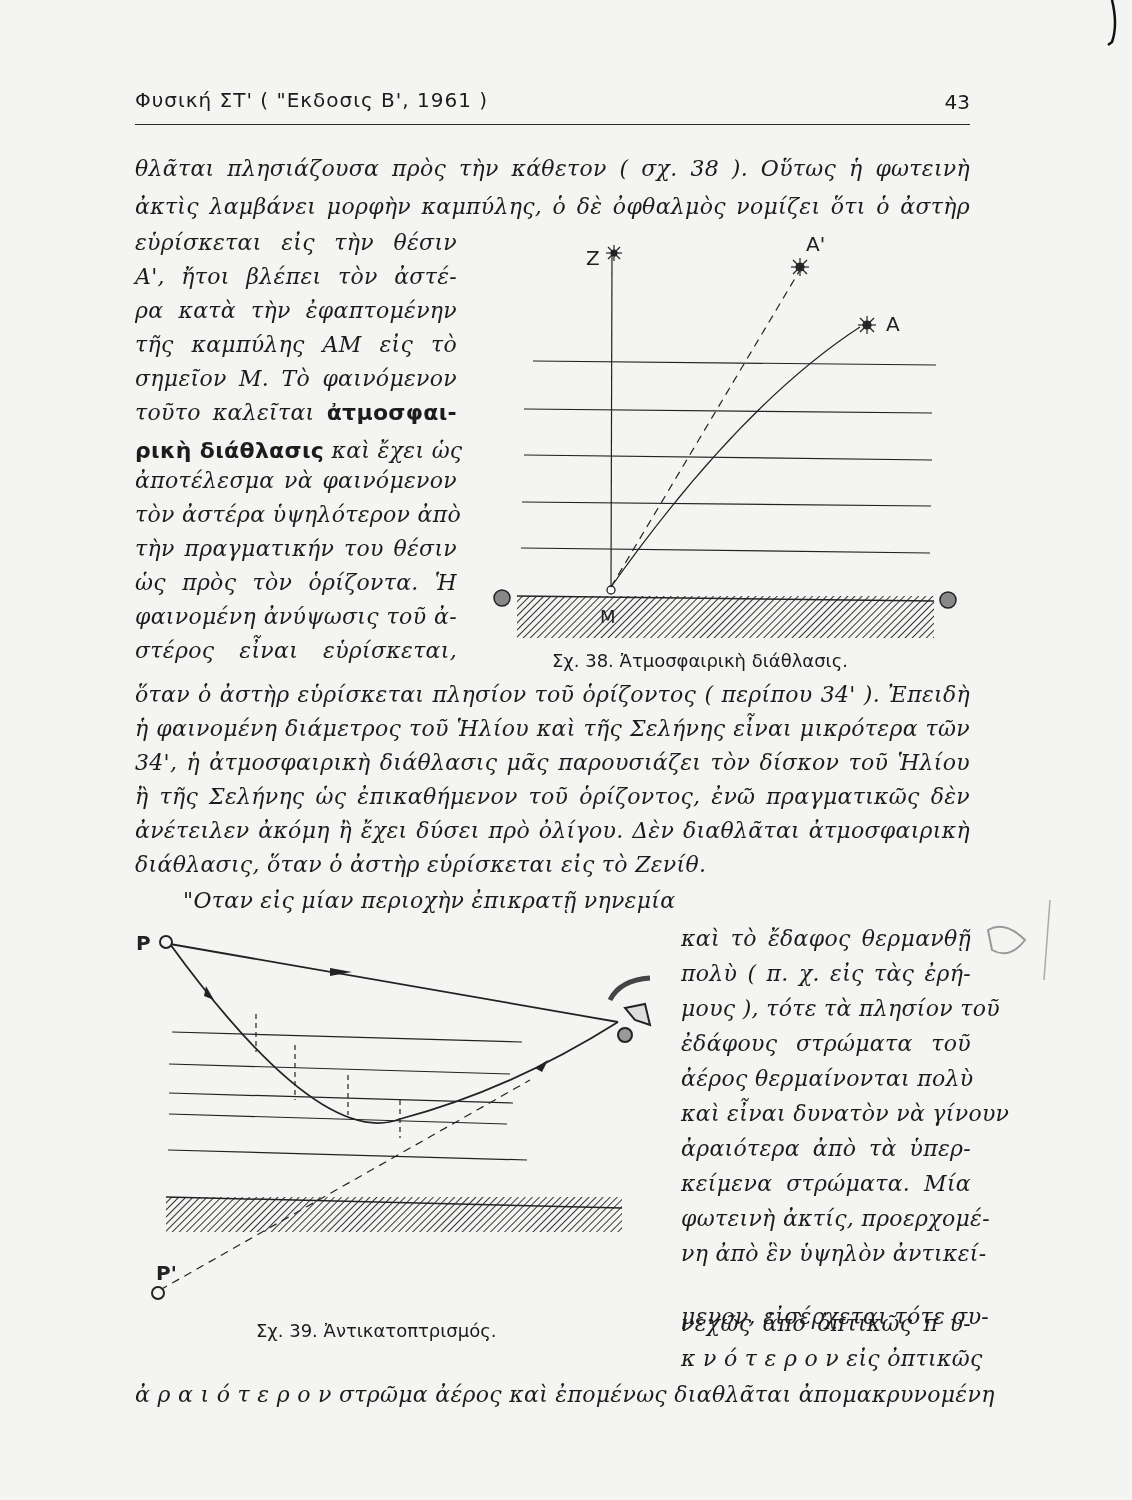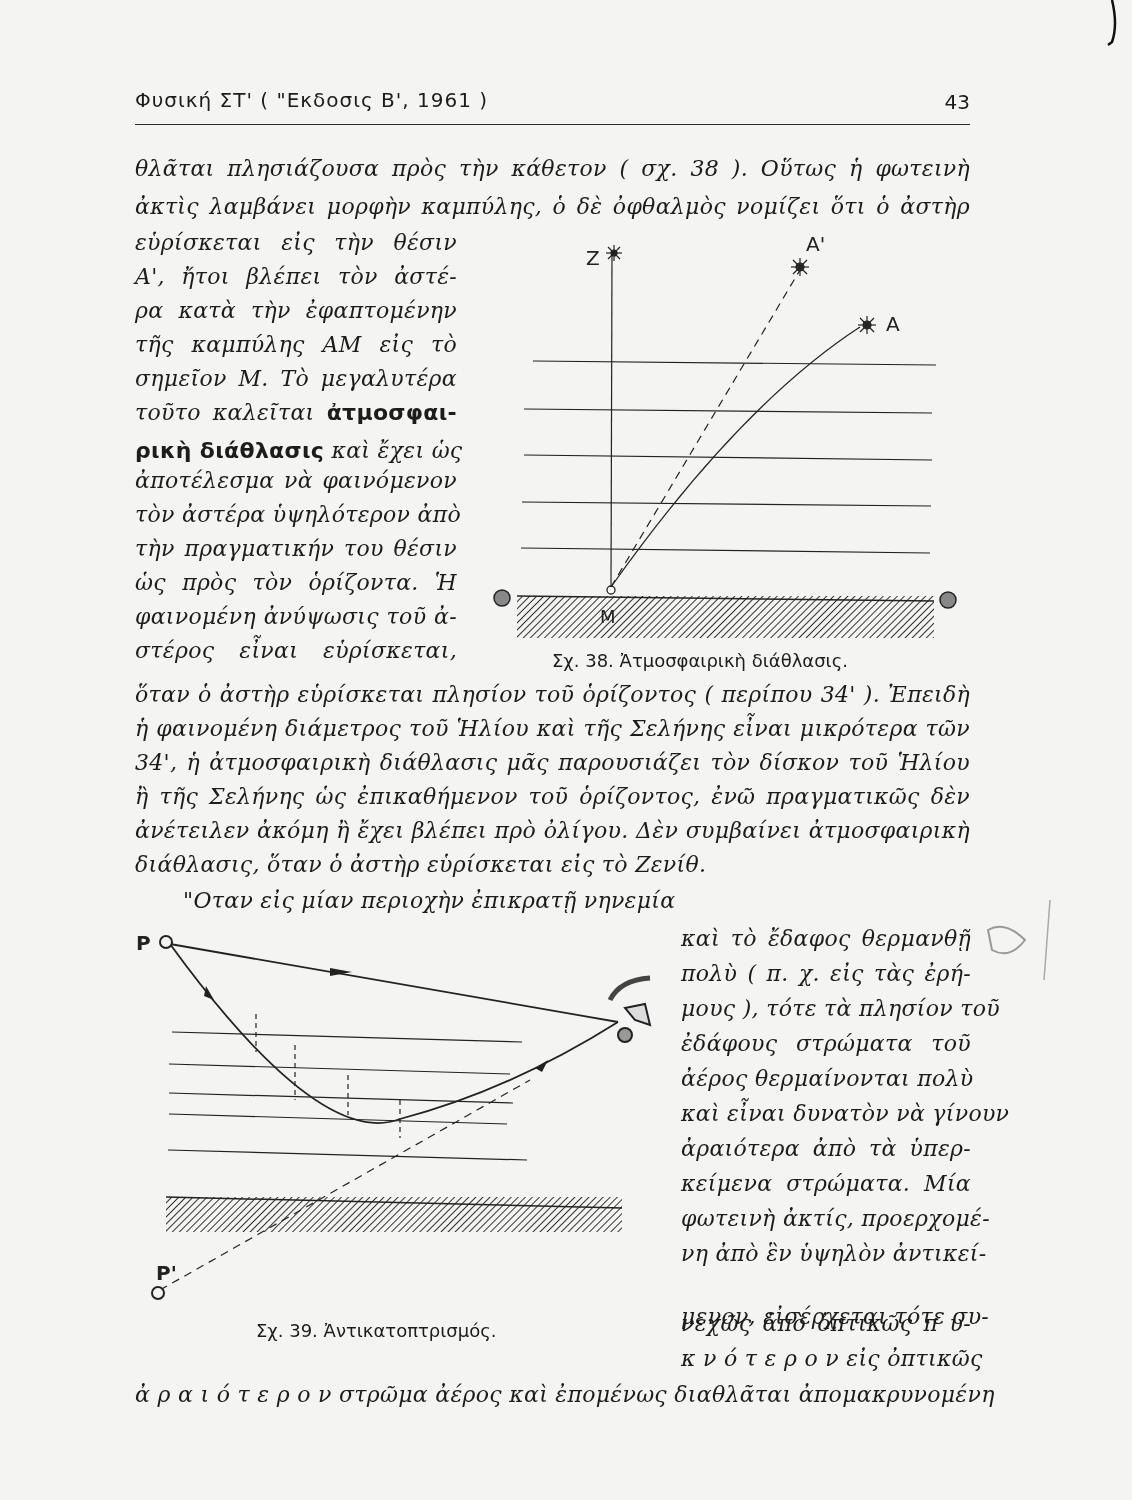--- a/index.html
+++ b/index.html
@@ -38,21 +38,21 @@
     </svg>
 </div>
 
 <div class="line full" style="top:154px;">θλᾶται πλησιάζουσα πρὸς τὴν κάθετον ( σχ. 38 ). Οὕτως ἡ φωτεινὴ</div>
 <div class="line full" style="top:192px;">ἀκτὶς λαμβάνει μορφὴν καμπύλης, ὁ δὲ ὀφθαλμὸς νομίζει ὅτι ὁ ἀστὴρ</div>
 
 <div class="line left-col" style="top:228px;">εὑρίσκεται εἰς τὴν θέσιν</div>
 <div class="line left-col" style="top:262px;">Α', ἤτοι βλέπει τὸν ἀστέ-</div>
 <div class="line left-col" style="top:296px;">ρα κατὰ τὴν ἐφαπτομένην</div>
 <div class="line left-col" style="top:330px;">τῆς καμπύλης ΑΜ εἰς τὸ</div>
-<div class="line left-col" style="top:364px;">σημεῖον Μ. Τὸ μεγαλυτέρα</div>
+<div class="line left-col" style="top:364px;">σημεῖον Μ. Τὸ φαινόμενον</div>
 <div class="line left-col" style="top:398px;">
   <span>τοῦτο καλεῖται </span><span class="bold">ἀτμοσφαι-</span>
 </div>
 <div class="line left-col" style="top:436px;">
   <span class="bold">ρικὴ διάθλασις</span><span> καὶ ἔχει ὡς</span>
 </div>
 <div class="line left-col" style="top:466px;">ἀποτέλεσμα νὰ φαινόμενον</div>
 <div class="line left-col" style="top:500px;">τὸν ἀστέρα ὑψηλότερον ἀπὸ</div>
 <div class="line left-col" style="top:534px;">τὴν πραγματικήν του θέσιν</div>
 <div class="line left-col" style="top:568px;">ὡς πρὸς τὸν ὁρίζοντα. Ἡ</div>
@@ -113,21 +113,21 @@
     <text x="396" y="106" font-size="20" fill="#222">A</text>
     <text x="110" y="398" font-size="18" fill="#222">M</text>
   </svg>
 </div>
 <div class="caption" style="left:552px;top:650px;">Σχ. 38. Ἀτμοσφαιρικὴ διάθλασις.</div>
 
 <div class="line full" style="top:680px;">ὅταν ὁ ἀστὴρ εὑρίσκεται πλησίον τοῦ ὁρίζοντος ( περίπου 34' ). Ἐπειδὴ</div>
 <div class="line full" style="top:714px;">ἡ φαινομένη διάμετρος τοῦ Ἡλίου καὶ τῆς Σελήνης εἶναι μικρότερα τῶν</div>
 <div class="line full" style="top:748px;">34', ἡ ἀτμοσφαιρικὴ διάθλασις μᾶς παρουσιάζει τὸν δίσκον τοῦ Ἡλίου</div>
 <div class="line full" style="top:782px;">ἢ τῆς Σελήνης ὡς ἐπικαθήμενον τοῦ ὁρίζοντος, ἐνῶ πραγματικῶς δὲν</div>
-<div class="line full" style="top:816px;">ἀνέτειλεν ἀκόμη ἢ ἔχει βλέπει πρὸ ὀλίγου. Δὲν συμβαίνει ἀτμοσφαιρικὴ</div>
+<div class="line full" style="top:816px;">ἀνέτειλεν ἀκόμη ἢ ἔχει δύσει πρὸ ὀλίγου. Δὲν διαθλᾶται ἀτμοσφαιρικὴ</div>
 <div class="line full last-line" style="top:850px;">διάθλασις, ὅταν ὁ ἀστὴρ εὑρίσκεται εἰς τὸ Ζενίθ.</div>
 
 <div class="line" style="left:183px;top:886px;width:787px;display:flex;justify-content:space-between;">
   <span>"Οταν εἰς μίαν περιοχὴν ἐπικρατῇ νηνεμία</span>
 </div>
 
 <div class="line right-col" style="top:924px;">καὶ τὸ ἔδαφος θερμανθῇ</div>
 <div class="line right-col" style="top:959px;">πολὺ ( π. χ. εἰς τὰς ἐρή-</div>
 <div class="line right-col" style="top:994px;">μους ), τότε τὰ πλησίον τοῦ</div>
 <div class="line right-col" style="top:1029px;">ἐδάφους στρώματα τοῦ</div>

